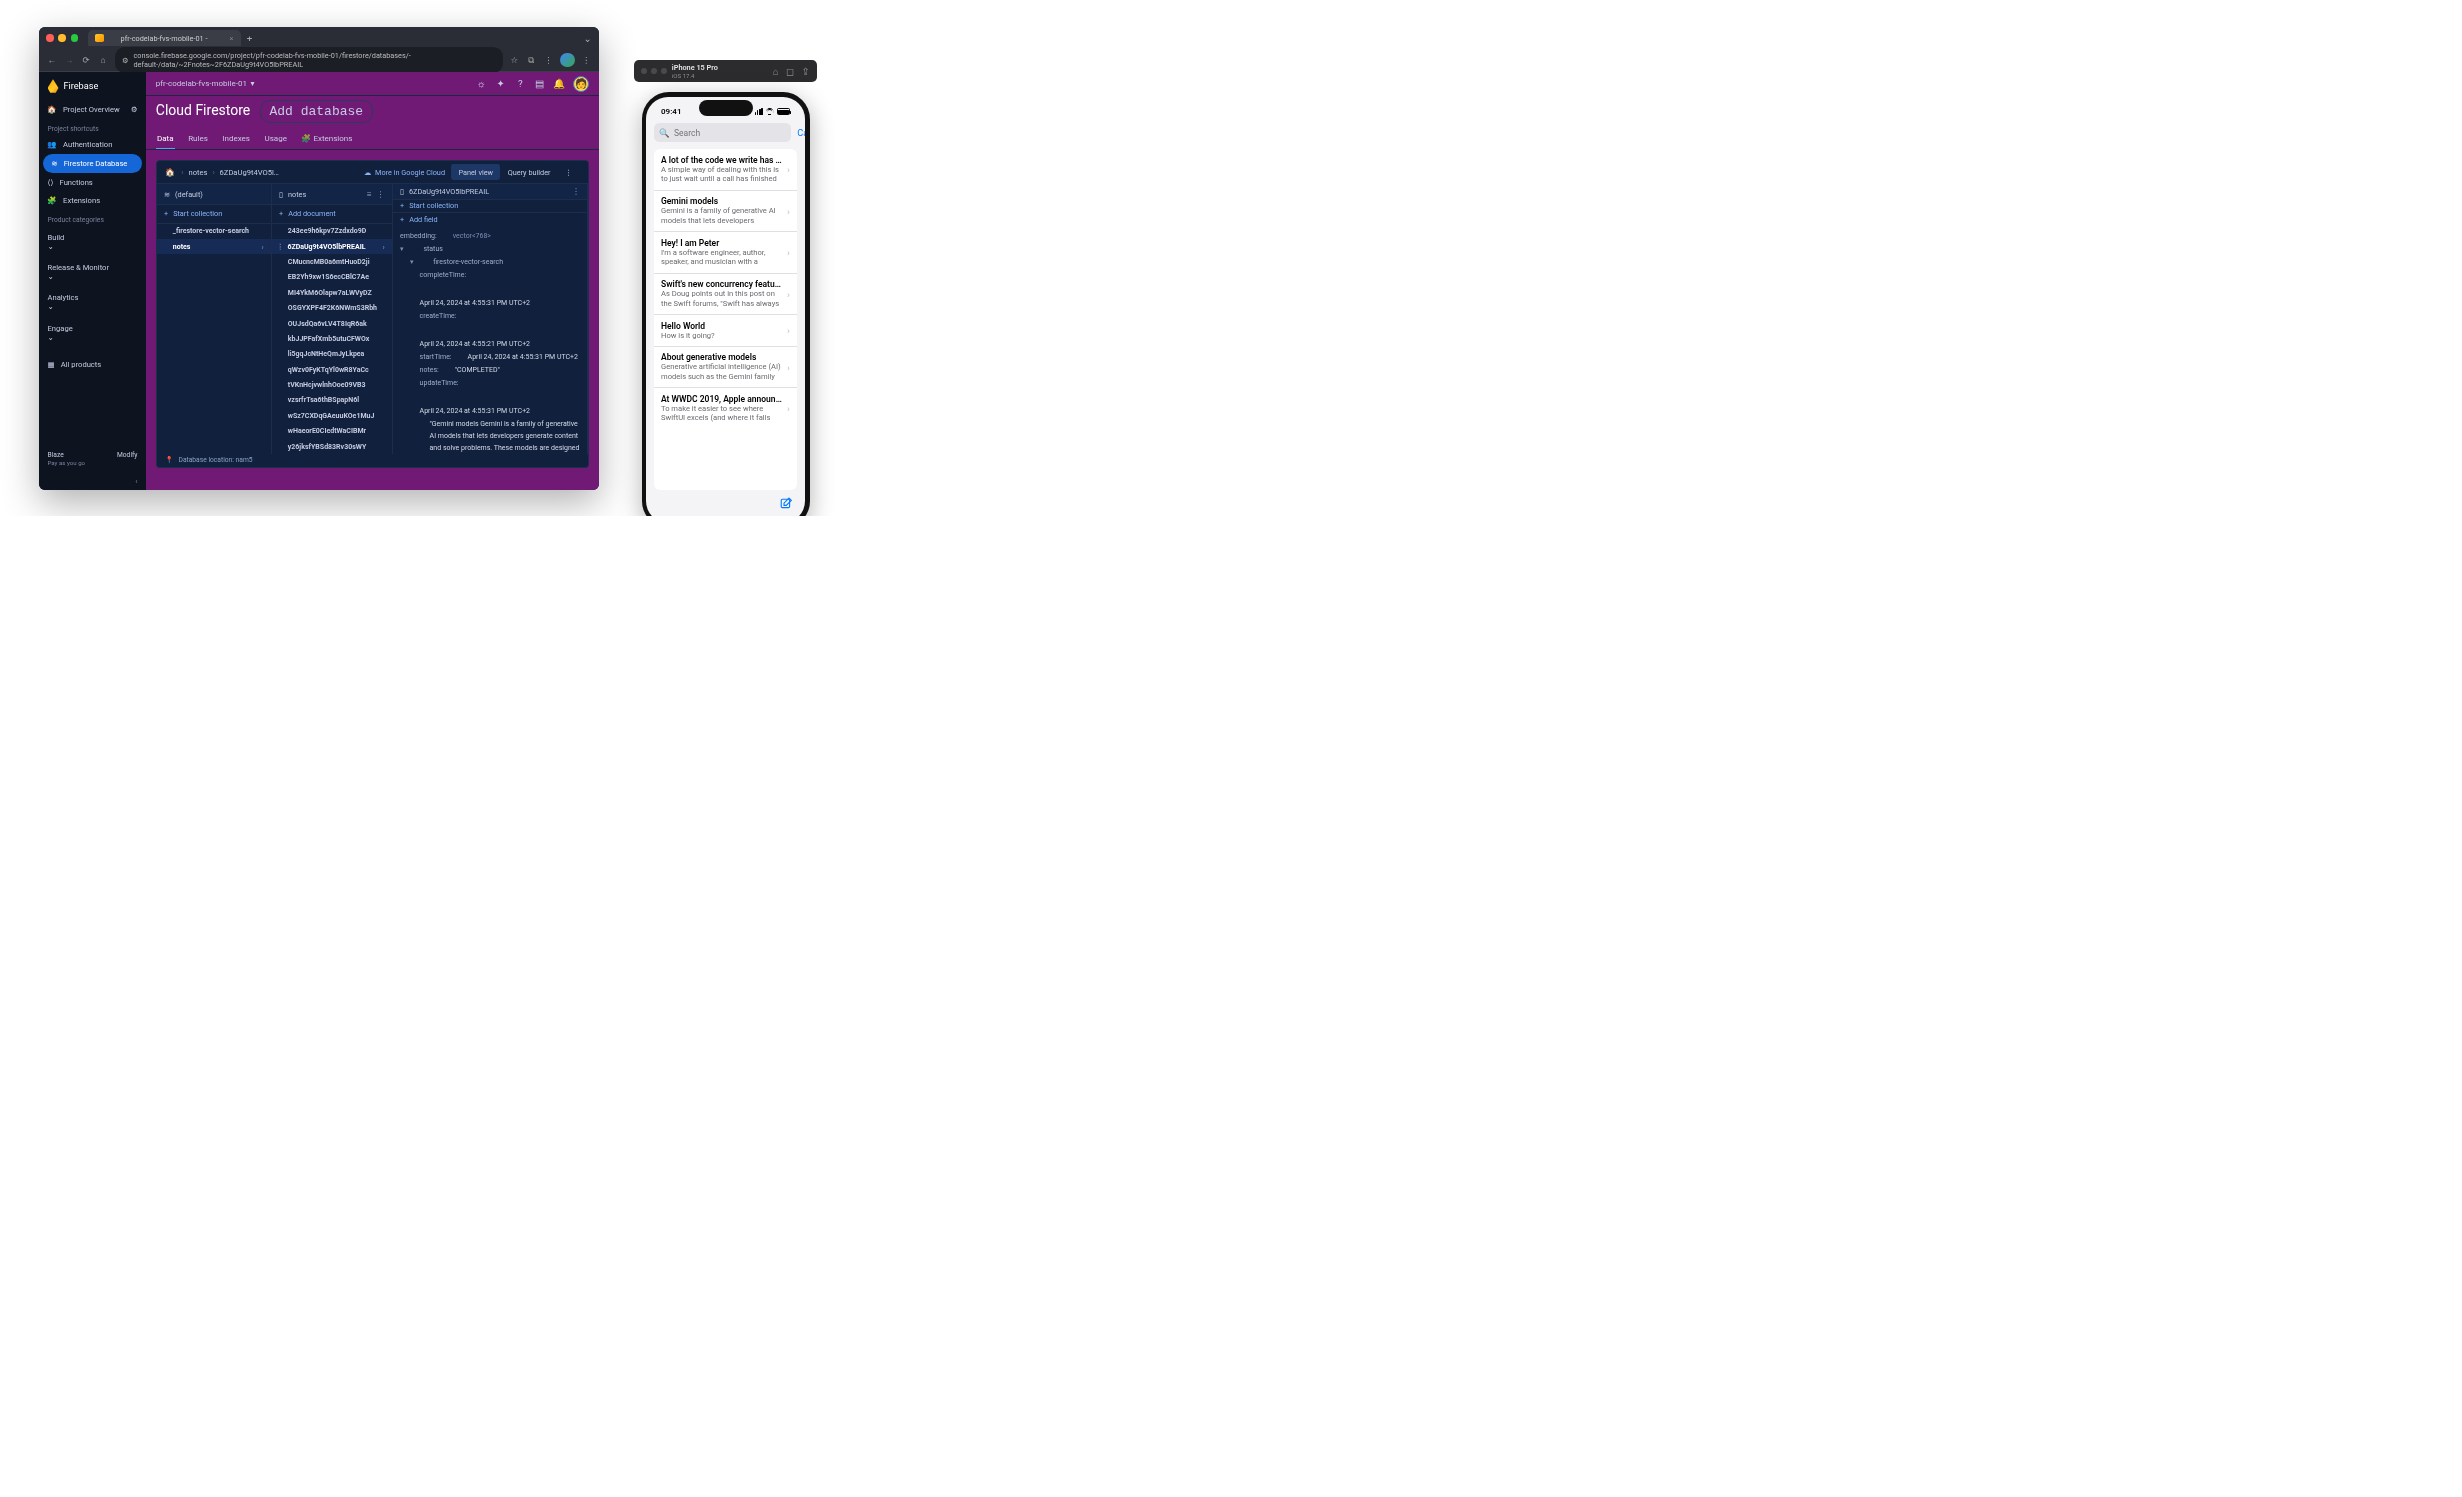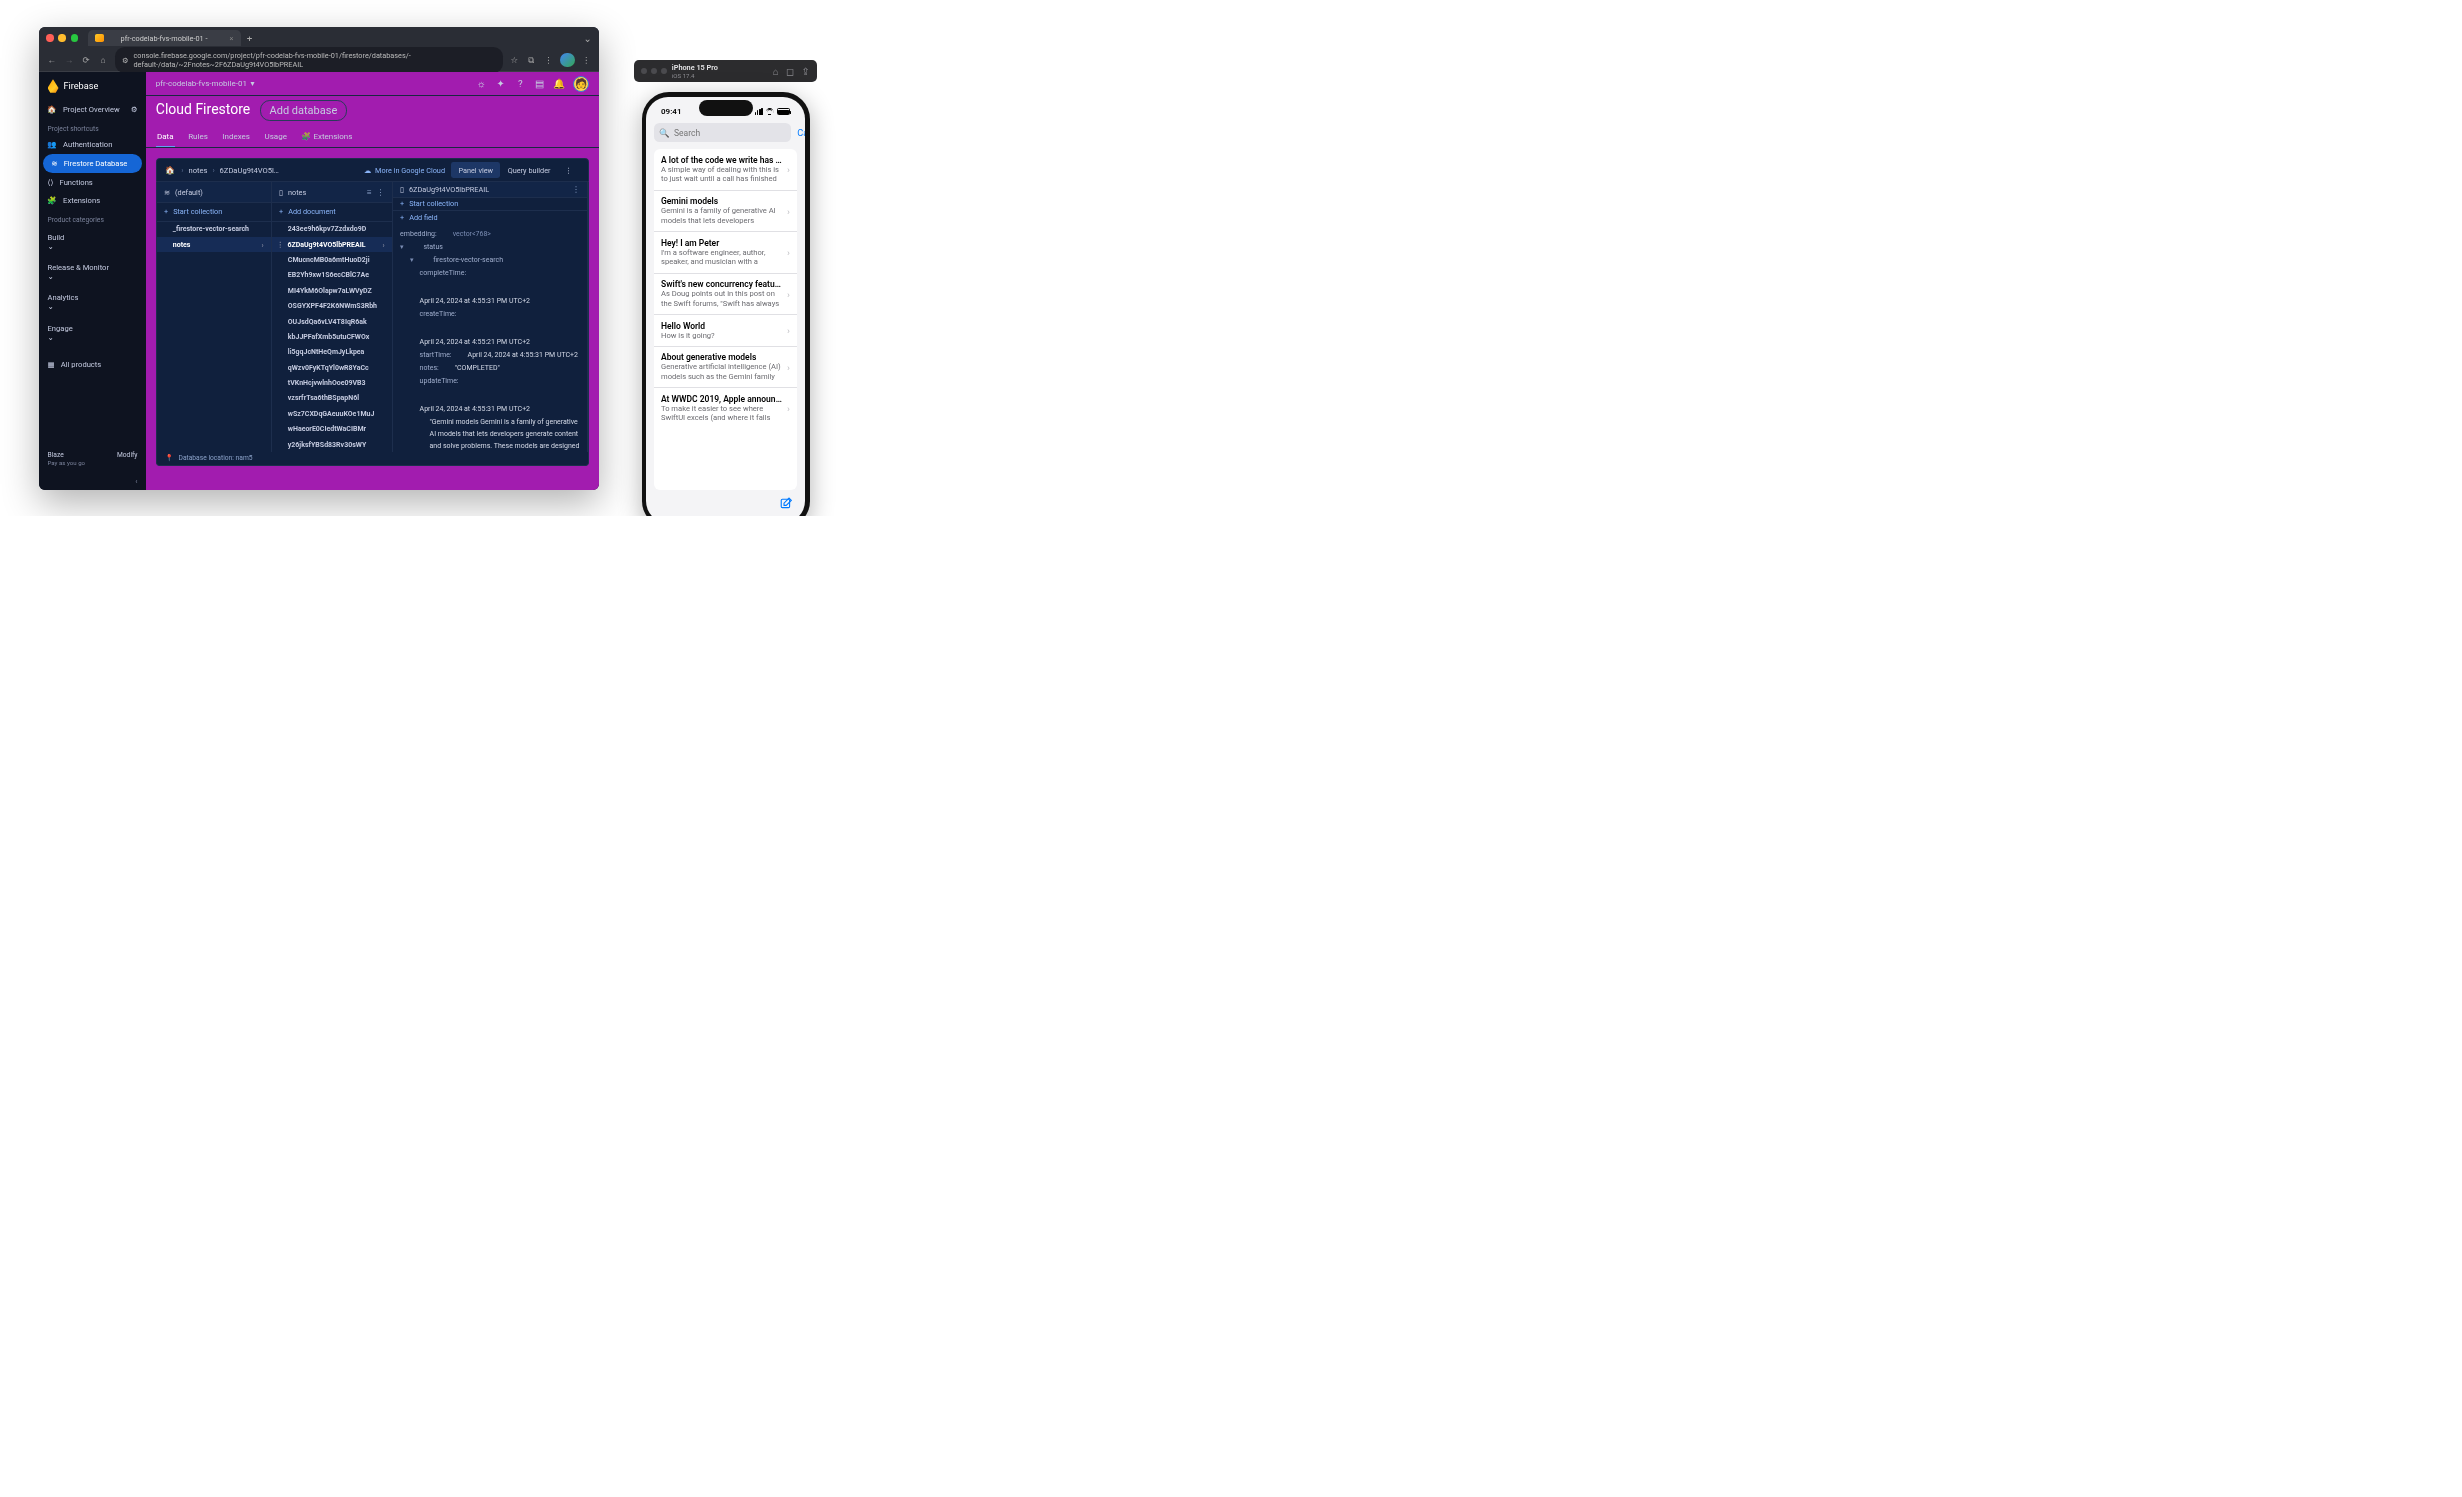--- a/index.html
+++ b/index.html
@@ -26,31 +26,31 @@
 .fb-logo { padding: 7.3px 8.5px; display: flex; align-items: center; gap: 4.9px; color: #fff; font-size: 9.2px; }
 .fb-logo .flame { width: 11px; height: 13.4px; background: linear-gradient(135deg,#ffa000,#ffca28 60%,#f57c00); clip-path: polygon(50% 0,100% 65%,75% 100%,25% 100%,0 65%); }
 .side-row { padding: 4.9px 8.5px; display: flex; align-items: center; gap: 6.1px; color: #c5cbe0; cursor: pointer; }
 .side-row.active { background: #1566d6; border-radius: 11px; margin: 0 3.7px; color: #fff; }
 .side-sec { padding: 6.1px 8.5px 2.4px; color: #7a829a; font-size: 6.7px; }
 .side-cat { padding: 6.1px 8.5px; display: flex; justify-content: space-between; color: #c5cbe0; cursor: pointer; flex-direction: column; }
 .side-bottom { margin-top: auto; padding: 7.3px 8.5px; display: flex; justify-content: space-between; color: #c5cbe0; font-size: 6.7px; }
 .side-bottom .small { color: #7a829a; font-size: 6.1px; }
 .collapse-arrow { padding: 3.7px 8.5px; text-align: right; color: #7a829a; }
 
-.fb-main { flex: 1; background: #a21caf; display: flex; flex-direction: column; overflow: hidden; }
+.fb-main { flex: 1; background: #701a75; display: flex; flex-direction: column; overflow: hidden; }
 .crumb-row { height: 24.4px; border-bottom: 0.6px solid #1a2840; display: flex; align-items: center; padding: 0 9.8px; gap: 7.3px; }
 .crumb-row .project { color: #c5cbe0; font-size: 8px; display: flex; gap: 3.7px; cursor: pointer; }
 .crumb-icons { margin-left: auto; display: flex; gap: 8.5px; align-items: center; }
 .crumb-icons .ci { color: #c5cbe0; width: 11px; height: 11px; display: flex; align-items: center; justify-content: center; cursor: pointer; }
 .crumb-icons .ci.badge { position: relative; }
 .avatar2 { width: 16px; height: 16px; border-radius: 50%; background: #ffd54f; display:flex; align-items:center; justify-content:center; font-size:9.8px; border:1.2px solid #3a7bd5; }
 
 .page-head { padding: 3.7px 9.8px 0; }
 .page-title { color: #fff; font-size: 14px; font-weight: 400; display: inline-block; }
-.add-db { display: inline-block; margin-left: 7.3px; border: 0.6px solid #2a3a5a; border-radius: 9.8px; padding: 3.1px 8.5px; color: #c5cbe0; font-size: 11px; cursor: pointer; }
+.add-db { display: inline-block; margin-left: 7.3px; border: 0.6px solid #2a3a5a; border-radius: 9.8px; padding: 3.1px 8.5px; color: #c5cbe0; font-size: 13px; cursor: pointer; font-family: Liberation Mono, monospace; }
 .fb-tabs { display: flex; gap: 12.2px; padding: 6.1px 9.8px 0; border-bottom: 0.6px solid #1a2840; font-size: 8px; }
 .fb-tab { padding: 4.9px 1.2px; color: #c5cbe0; cursor: pointer; }
 .fb-tab.active { border-bottom: 1.2px solid #669df6; color: #fff; }
 .fb-tab.ext::before { content: "🧩 "; opacity:.7; }
 
 .data-area { padding: 9.8px; flex: 1; display: flex; flex-direction: column; }
 .data-top { background: #10203d; border: 0.6px solid #1d2e4d; border-radius: 3.7px 3.7px 0 0; height: 24.4px; display: flex; align-items: center; padding: 0 8.5px; gap: 6.1px; }
 .view-toggle { margin-left: auto; display: flex; gap: 0; align-items: center; }
 .vt { padding: 3.7px 7.3px; font-size: 7.3px; color: #c5cbe0; cursor: pointer; border-radius: 2.4px; }
 .vt.active { background: #1d3766; }

